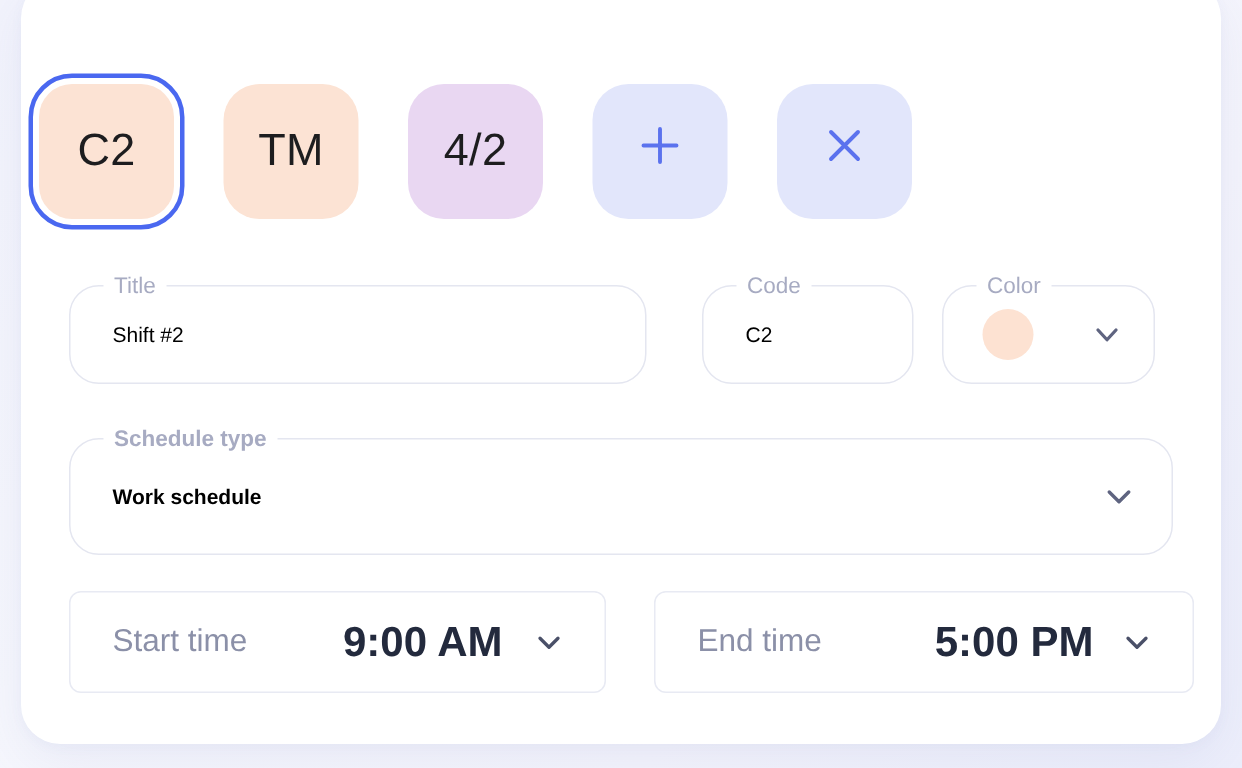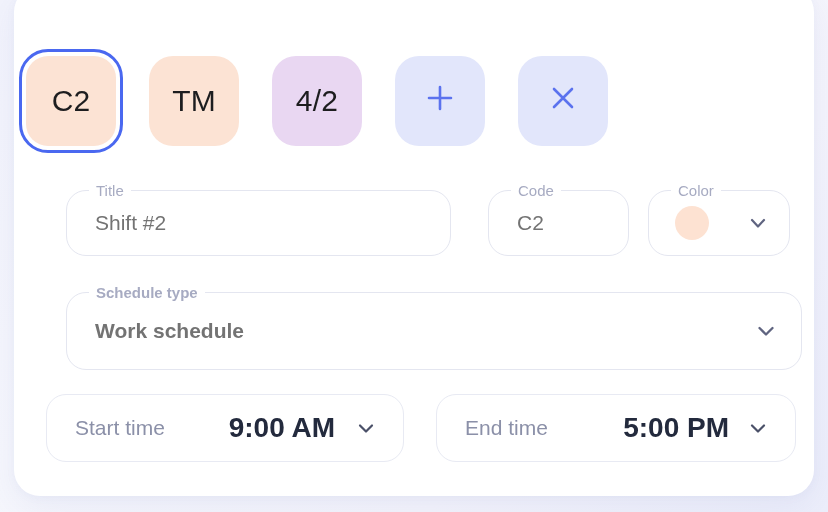--- a/index.html
+++ b/index.html
@@ -61,40 +61,39 @@
   }
   .chip .glyph-svg { display: block; }
 
   
   .field {
     position: absolute;
     box-sizing: border-box;
     border: 1.4px solid #e4e6f0;
     border-radius: 20px;
     background: #ffffff;
-    margin-left: 20px;
   }
   .field .legend {
     position: absolute;
     top: -9px;
     left: 22px;
     padding: 0 7px;
     background: #ffffff;
     font-size: 15px;
     color: #a7abc2;
     line-height: 18px;
     white-space: nowrap;
   }
   .field .value {
     position: absolute;
     left: 28px;
     top: 50%;
     transform: translateY(-50%);
-    font-size: 21px;
-    color: #737373;
+    font-size: 14px;
+    color: #000000;
     white-space: nowrap;
   }
 
   #field-title  { left: 46px;  top: 190px; width: 385px; height: 66px; }
   #field-code   { left: 468px; top: 190px; width: 141px; height: 66px; }
   #field-color  { left: 628px; top: 190px; width: 142px; height: 66px; }
   #field-schedule { left: 46px; top: 292px; width: 736px; height: 78px; font-weight: bold; }
 
   
   .swatch {
@@ -115,21 +114,21 @@
     height: 22px;
   }
   #color-chev { right: 20px; }
   #schedule-chev { right: 24px; }
 
   
   .timebox {
     position: absolute;
     box-sizing: border-box;
     border: 1.4px solid #e8eaf3;
-    border-radius: 20px;
+    border-radius: 8px;
     background: #ffffff;
     height: 68px;
     padding-left: 14px;
   }
   #time-start { left: 46px;  top: 394px; width: 358px; }
   #time-end   { left: 436px; top: 394px; width: 360px; }
   .timebox .tlabel {
     position: absolute;
     left: 28px;
     top: 50%;

